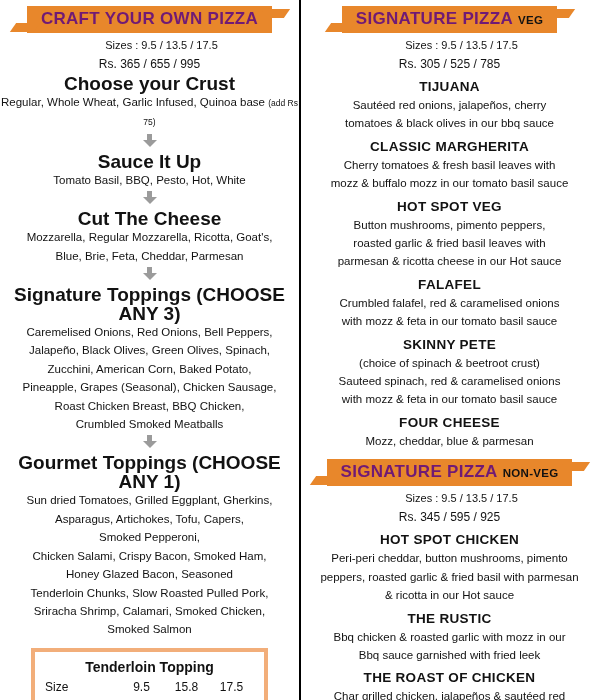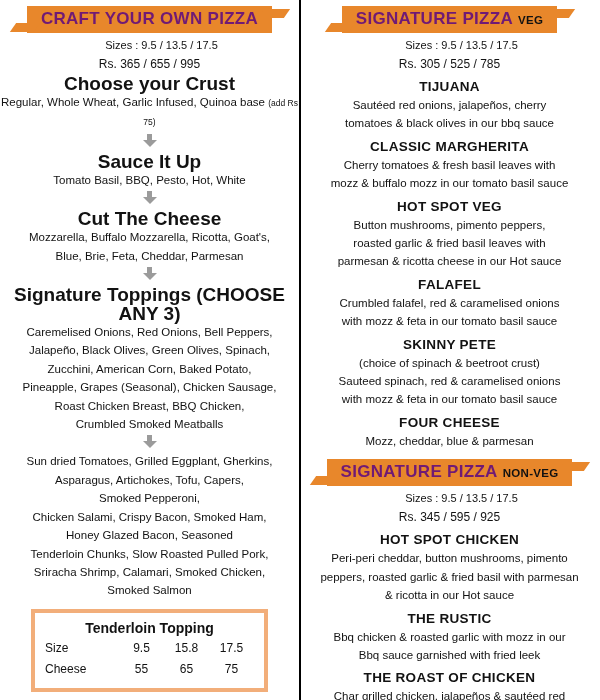--- a/index.html
+++ b/index.html
@@ -85,21 +85,21 @@
           <span class="arr">
             <span class="stem"></span>
             <span class="head"></span>
           </span>
         </div>
     </div>
 
     
     <div>
       <div class="sec-h">Cut The Cheese</div>
-      <div class="line">Mozzarella, Buffalo Mozzarella, Ricotta, Goat's,</div>
+      <div class="line">Mozzarella, Regular Mozzarella, Ricotta, Goat's,</div>
       <div class="line">Blue, Brie, Feta, Cheddar, Parmesan</div>
       <div class="arrow-row">
           <span class="arr">
             <span class="stem"></span>
             <span class="head"></span>
           </span>
         </div>
     </div>
 
     
@@ -114,20 +114,21 @@
       <div class="arrow-row">
           <span class="arr">
             <span class="stem"></span>
             <span class="head"></span>
           </span>
         </div>
     </div>
 
     
     <div>
+      <div class="sec-h">Gourmet Toppings (CHOOSE ANY 1)</div>
       <div class="line">Sun dried Tomatoes, Grilled Eggplant, Gherkins,</div>
       <div class="line">Asparagus, Artichokes, Tofu, Capers,</div>
       <div class="line">Smoked Pepperoni,</div>
       <div class="line">Chicken Salami, Crispy Bacon, Smoked Ham,</div>
       <div class="line">Honey Glazed Bacon, Seasoned</div>
       <div class="line">Tenderloin Chunks, Slow Roasted Pulled Pork,</div>
       <div class="line">Sriracha Shrimp, Calamari, Smoked Chicken,</div>
       <div class="line">Smoked Salmon</div>
     </div>
 

